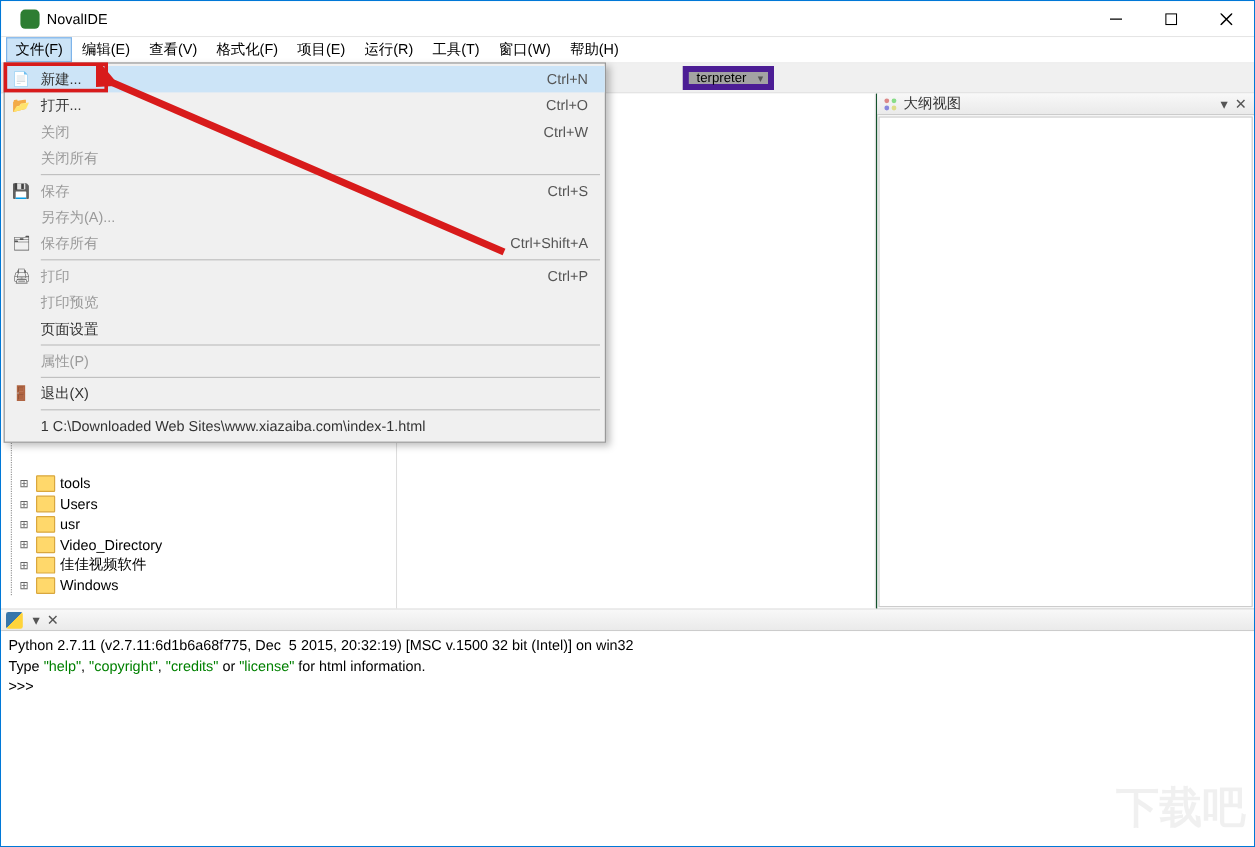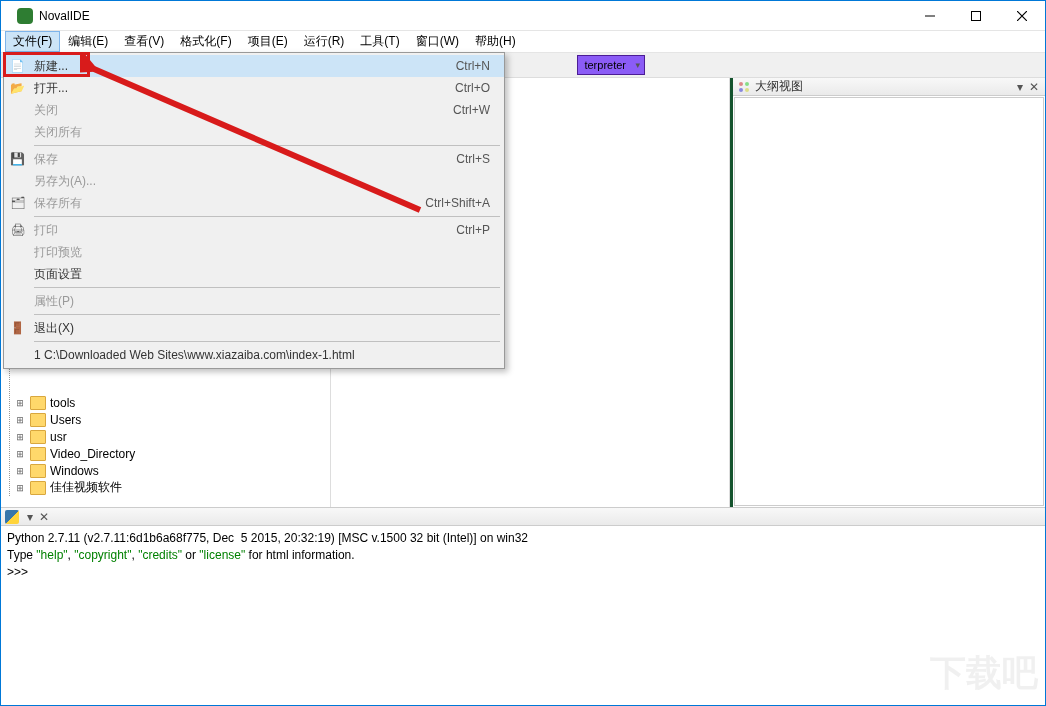--- a/index.html
+++ b/index.html
@@ -7,27 +7,27 @@
   .window { width: 100%; height: 100%; display: flex; flex-direction: column; border: 1px solid #0078d7; }
   .titlebar { height: 30px; background: #fff; display: flex; align-items: center; padding-left: 16px; border-bottom: 1px solid #e5e5e5; }
   .titlebar .app-icon { width: 16px; height: 16px; background: #2e7d32; border-radius: 4px; margin-right: 6px; }
   .titlebar .title { flex: 1; color: #000; font-size: 12px; }
   .titlebar .win-btns { display: flex; }
   .titlebar .win-btn { width: 46px; height: 30px; display:flex; align-items:center; justify-content:center; color:#000; }
   .menubar { height: 22px; background: #fff; display:flex; align-items:stretch; padding-left: 4px; border-bottom:1px solid #e5e5e5;}
   .menubar .menu-item { padding: 2px 8px; display:flex; align-items:center; cursor:default; }
   .menubar .menu-item.active { background:#cce4f7; border:1px solid #7eb4ea; padding:1px 7px; }
   .toolbar-row { height: 25px; background:#f0f0f0; border-bottom:1px solid #ddd; display:flex; align-items:center; justify-content:flex-end; padding-right: 400px; }
-  .toolbar-row .combo { height:20px; border:1px solid #4c1d95; background:#8b5cf6; padding:0 18px 0 6px; position:relative; font-size:11px; display:flex; align-items:center; }
+  .toolbar-row .combo { height:20px; border:5px solid #4c1d95; background:#a3a3a3; padding:0 18px 0 6px; position:relative; font-size:11px; display:flex; align-items:center; }
   .toolbar-row .combo::after { content:"▾"; position:absolute; right:4px; font-size:9px; color:#555; }
   .main { flex:1; display:flex; flex-direction:column; background:#fff; }
   .main-upper { flex:1; display:flex; position:relative; min-height:0; }
   .left-pane { width:330px; border-right:1px solid #ddd; display:flex; flex-direction:column; background:#fff; overflow:hidden; }
   .center-pane { flex:1; background:#fff; border-right:1px solid #ddd; }
-  .right-pane { width:315px; display:flex; flex-direction:column; border-left:3px solid #14532d; }
+  .right-pane { width:315px; display:flex; flex-direction:column; border-left:1px solid #14532d; }
   .right-pane .panel-header { height:18px; background:linear-gradient(#f8f8f8,#eaeaea); border-bottom:1px solid #ccc; display:flex; align-items:center; padding:0 4px; font-size:11px; color:#333; }
   .right-pane .panel-header .hdr-icon { width:14px; height:14px; margin-right:4px; display:inline-block; }
   .right-pane .panel-header .flex { flex:1; }
   .right-pane .panel-body { flex:1; background:#fff; border:1px solid #ccc; margin:1px; }
   .tree { padding-top: 316px; padding-left: 6px; overflow:hidden; }
   .tree-row { height:17px; display:flex; align-items:center; white-space:nowrap; }
   .tree-row .exp { width:20px; display:flex; justify-content:center; color:#666; font-size:9px; }
   .tree-row .exp::before { content:"⊞"; }
   .tree-row .folder-ico { width:16px; height:14px; background:#ffd86b; border:1px solid #d9a73e; border-radius:1px; margin-right:4px; }
   .tree-row .lbl { color:#000; }
@@ -116,26 +116,26 @@
               <span class="lbl">usr</span>
             </div>
           <div class="tree-row">
               <span class="exp"></span>
               <span class="folder-ico"></span>
               <span class="lbl">Video_Directory</span>
             </div>
           <div class="tree-row">
               <span class="exp"></span>
               <span class="folder-ico"></span>
+              <span class="lbl">佳佳视频软件</span>
+            </div>
+          <div class="tree-row">
+              <span class="exp"></span>
+              <span class="folder-ico"></span>
               <span class="lbl">Windows</span>
-            </div>
-          <div class="tree-row">
-              <span class="exp"></span>
-              <span class="folder-ico"></span>
-              <span class="lbl">佳佳视频软件</span>
             </div>
         </div>
       </div>
       <div class="center-pane"></div>
       <div class="right-pane">
         <div class="panel-header">
           <span class="hdr-icon">
             <svg width="14" height="14" viewBox="0 0 14 14">
                 <circle cx="4" cy="4" r="2" fill="#d88"></circle>
                 <circle cx="10" cy="4" r="2" fill="#8d8"></circle>

